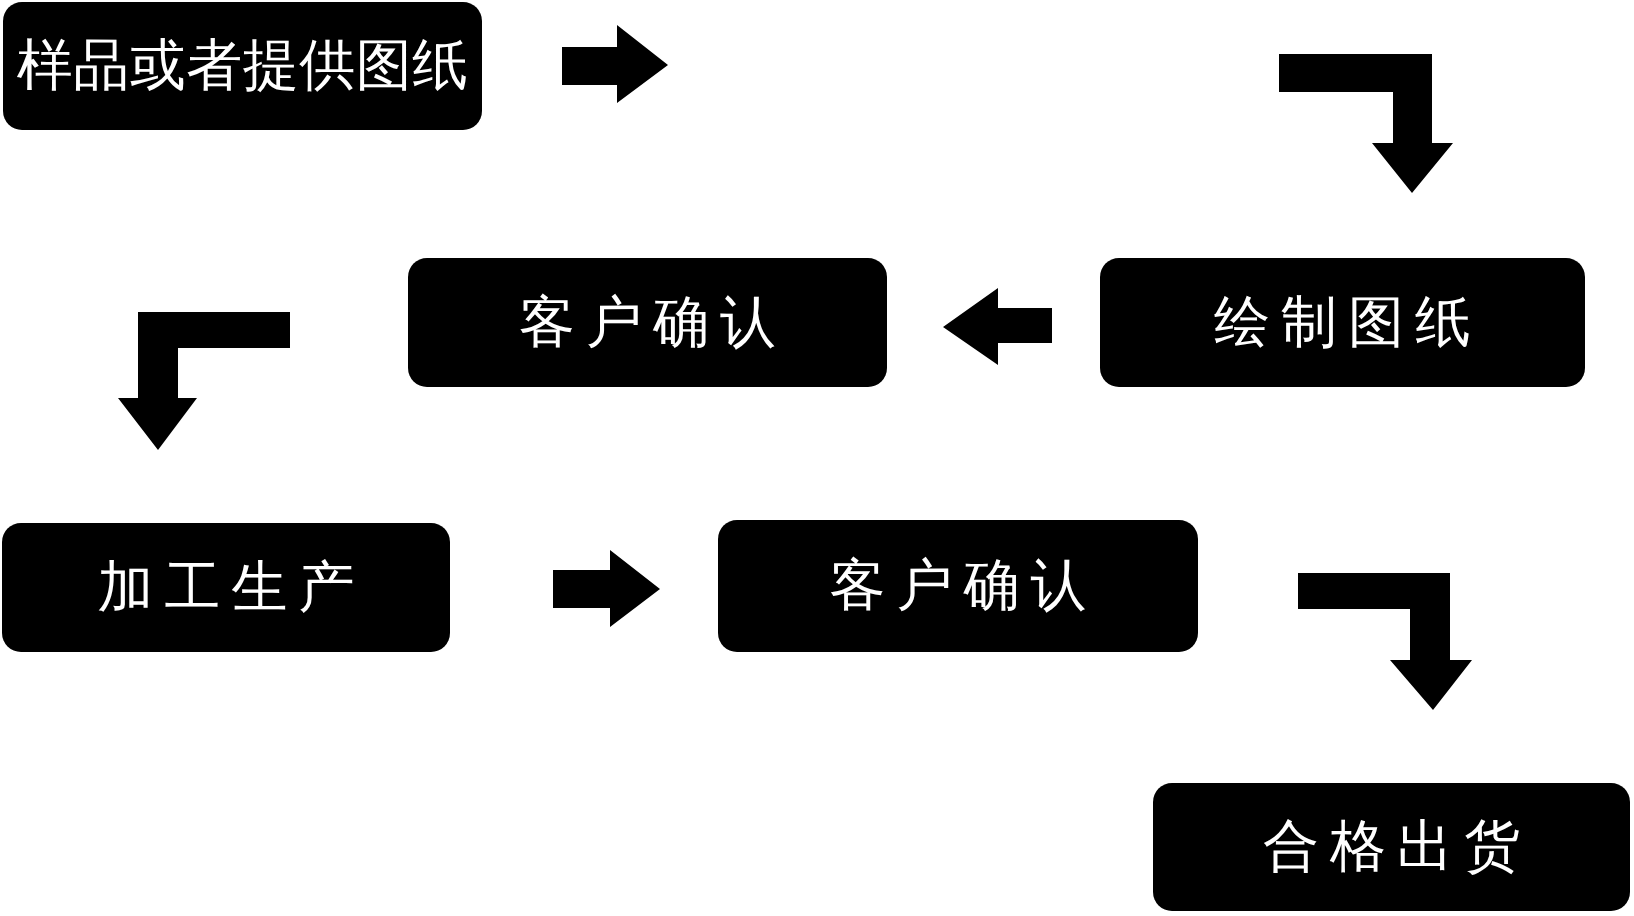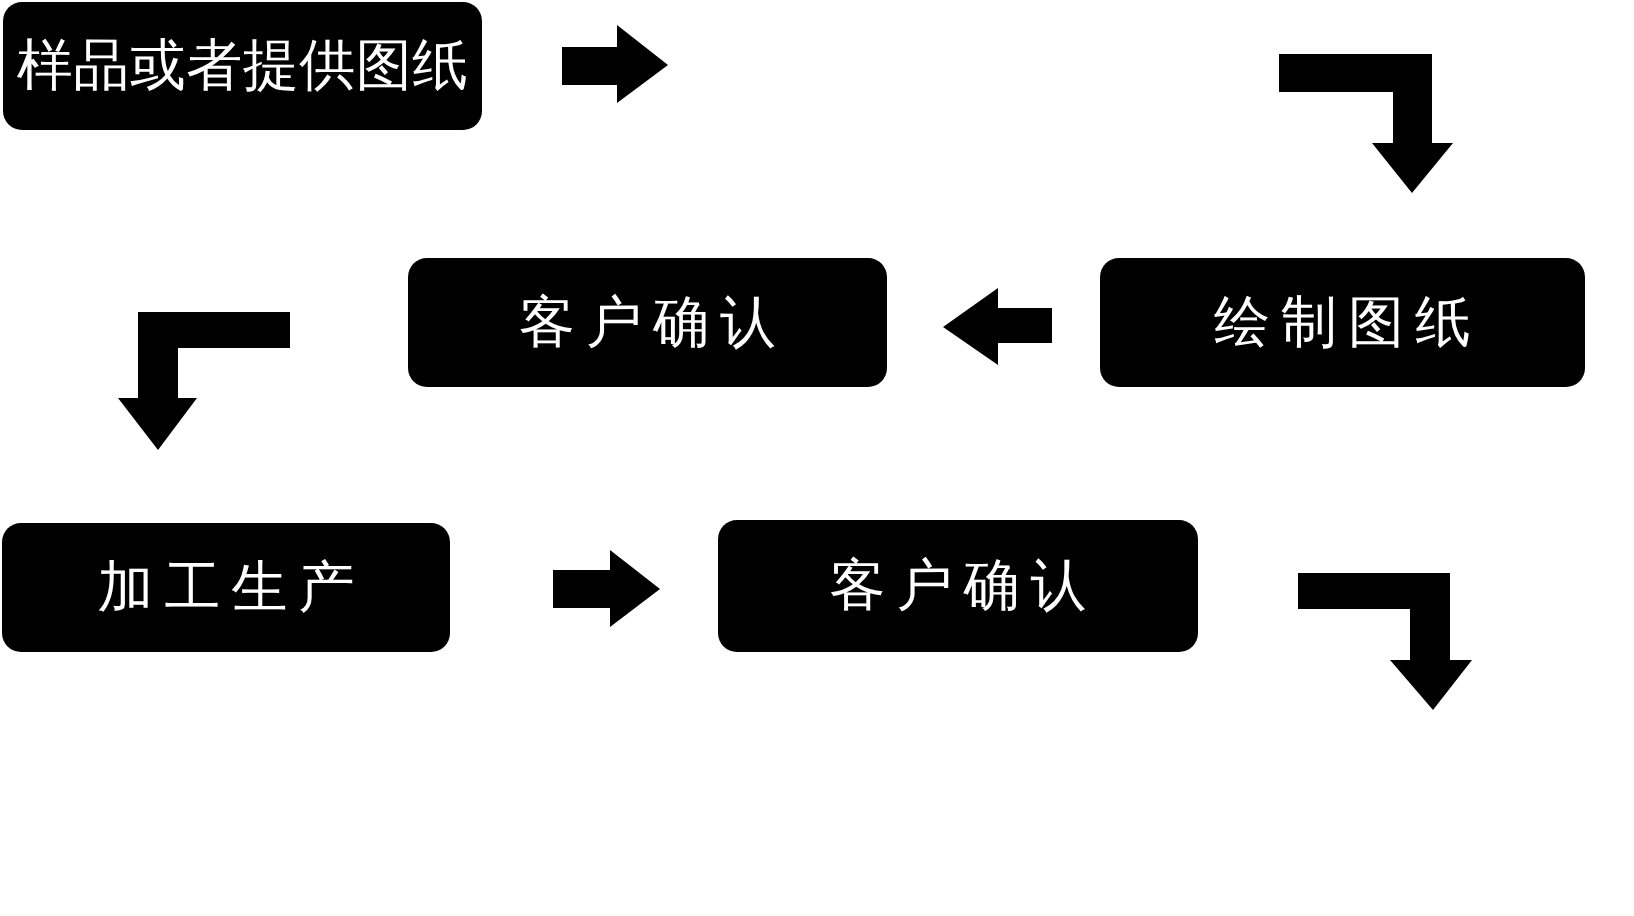--- a/index.html
+++ b/index.html
@@ -59,20 +59,21 @@
 
 
   <div class="node n3">客户确认</div>
 
   <div class="node n4">绘制图纸</div>
 
   <div class="node n5">加工生产</div>
 
   <div class="node n6">客户确认</div>
 
+  <div class="node n7">合格出货</div>
 
   <svg class="arrow-layer" viewBox="0 0 1634 916" xmlns="http://www.w3.org/2000/svg">
 
     <polygon points="562,47 617,47 617,25 668,65 617,103 617,85 562,85" fill="#000000"></polygon>
 
     <polygon points="1279,54 1432,54 1432,143 1453,143 1412,193 1372,143 1393,143 1393,92 1279,92" fill="#000000"></polygon>
 
     <polygon points="943,327 998,288 998,308 1052,308 1052,343 998,343 998,365" fill="#000000"></polygon>
 
     <polygon points="138,312 290,312 290,348 178,348 178,398 197,398 158,450 118,398 138,398" fill="#000000"></polygon>

